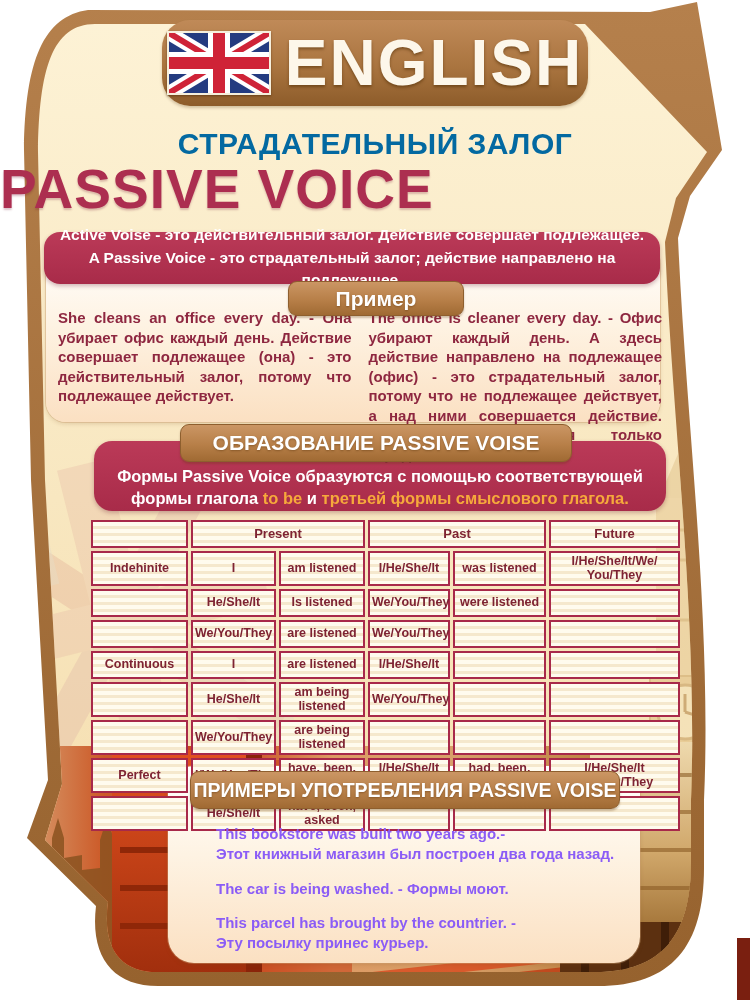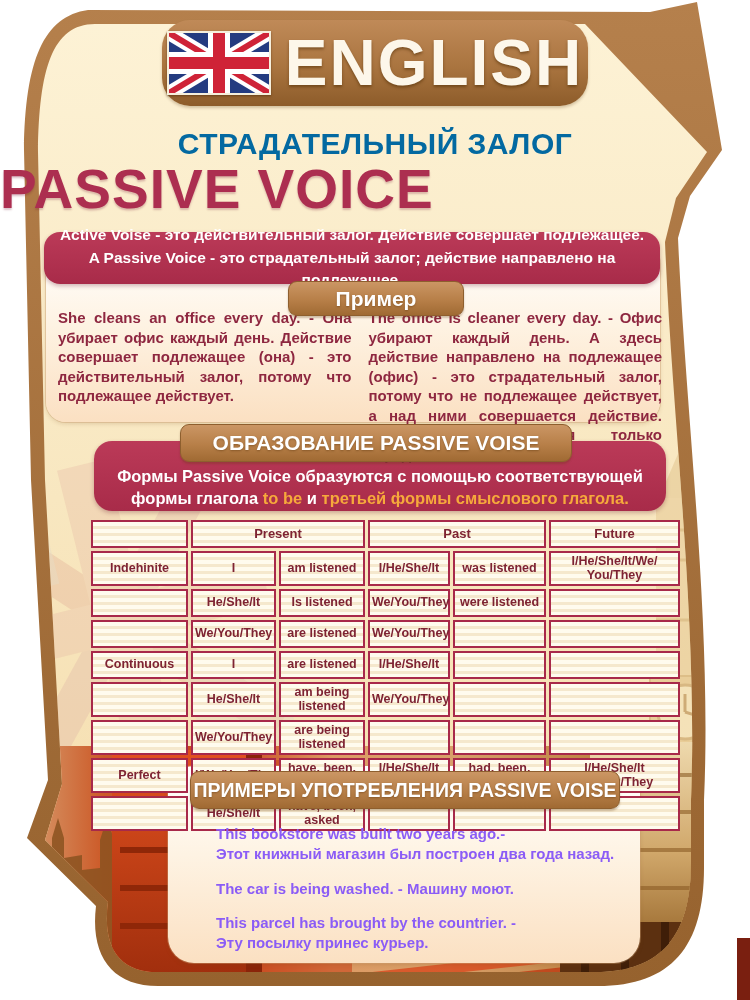--- a/index.html
+++ b/index.html
@@ -293,18 +293,18 @@
           <td></td>
         </tr>
       </tbody>
   </table>
 
   <div class="panel usage-panel"></div>
   <div class="tab tab-usage">ПРИМЕРЫ УПОТРЕБЛЕНИЯ PASSIVE VOISE</div>
   <div class="usage-list">
     <p>This bookstore was built two years ago.-
 Этот книжный магазин был построен два года назад.</p>
-    <p>The car is being washed. - Машину моют.</p>
+    <p>The car is being washed. - Формы моют.</p>
     <p>This parcel has brought by the countrier. -
 Эту посылку принес курьер.</p>
   </div>
 
 </div>
 
 </body></html>

